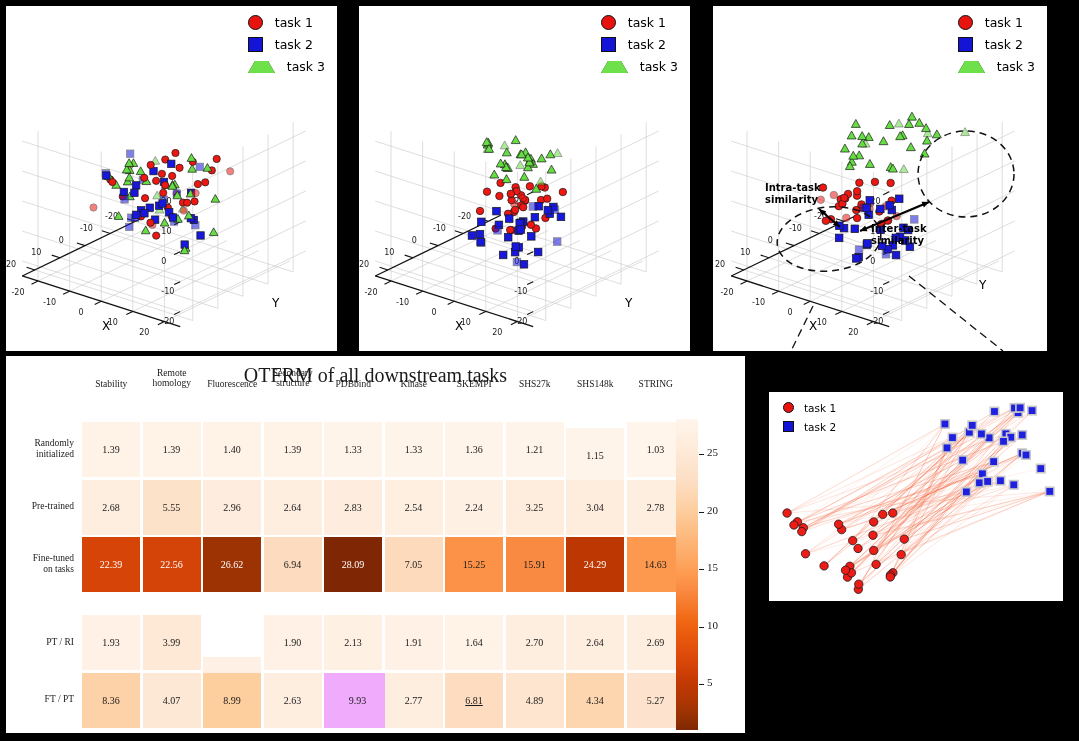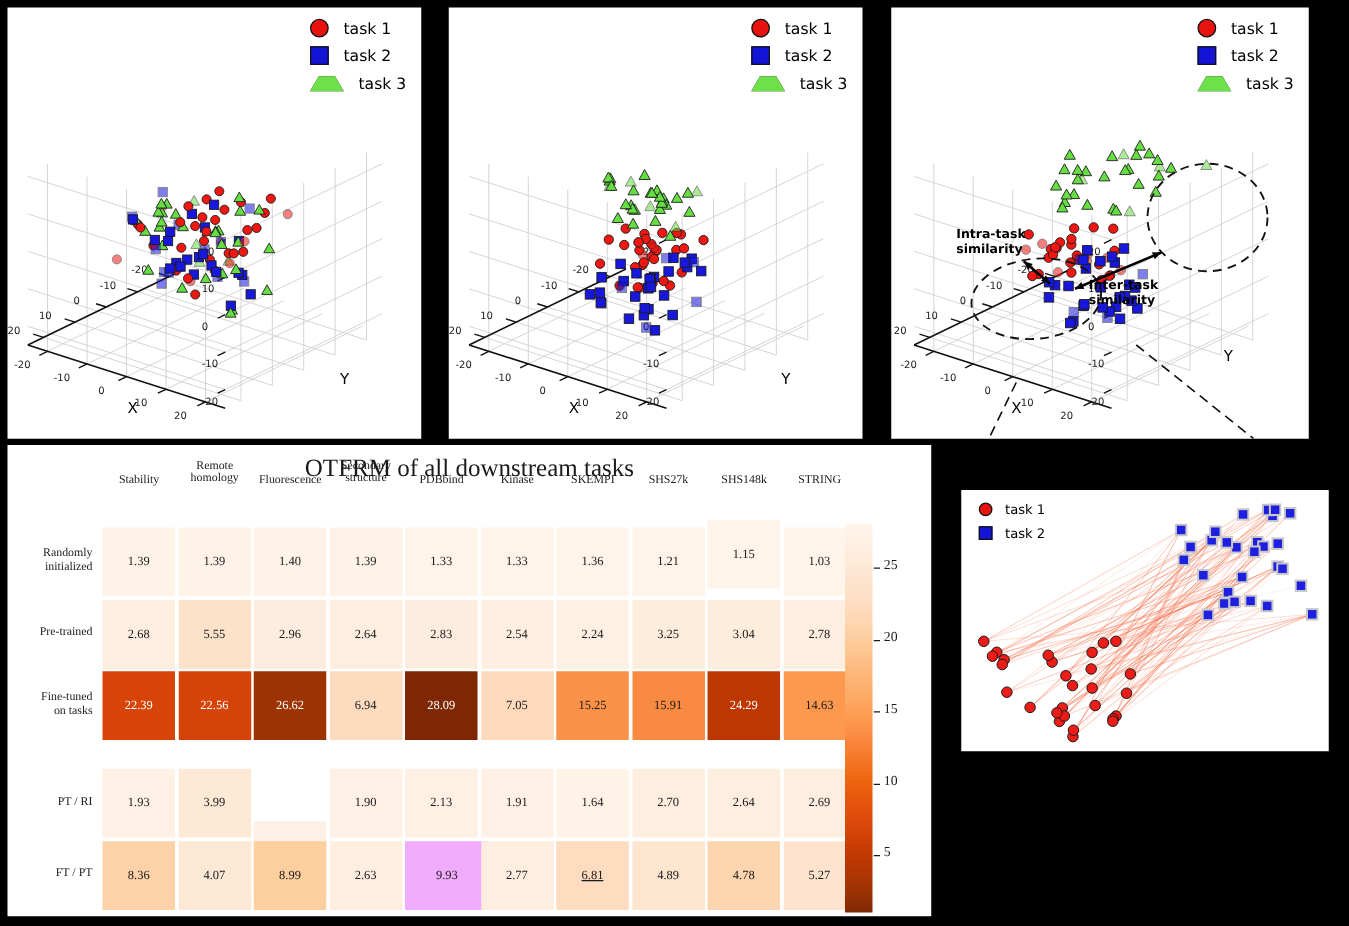--- a/index.html
+++ b/index.html
@@ -615,21 +615,21 @@
       <div class="hm-rowhdr" style="left: 0px; width: 68px; top: 280.75px;">PT / RI</div>
       <div class="hm-rowhdr" style="left: 0px; width: 68px; top: 338.25px;">FT / PT</div>
       <div class="cell" style="left: 76px; top: 66px; width: 58px; height: 55px; background: rgb(255, 243, 232); color: rgb(26, 26, 26);">1.39</div>
       <div class="cell" style="left: 136.5px; top: 66px; width: 58px; height: 55px; background: rgb(255, 243, 232); color: rgb(26, 26, 26);">1.39</div>
       <div class="cell" style="left: 197px; top: 66px; width: 58px; height: 55px; background: rgb(255, 243, 232); color: rgb(26, 26, 26);">1.40</div>
       <div class="cell" style="left: 257.5px; top: 66px; width: 58px; height: 55px; background: rgb(255, 243, 232); color: rgb(26, 26, 26);">1.39</div>
       <div class="cell" style="left: 318px; top: 66px; width: 58px; height: 55px; background: rgb(255, 244, 233); color: rgb(26, 26, 26);">1.33</div>
       <div class="cell" style="left: 378.5px; top: 66px; width: 58px; height: 55px; background: rgb(255, 244, 233); color: rgb(26, 26, 26);">1.33</div>
       <div class="cell" style="left: 439px; top: 66px; width: 58px; height: 55px; background: rgb(255, 244, 233); color: rgb(26, 26, 26);">1.36</div>
       <div class="cell" style="left: 499.5px; top: 66px; width: 58px; height: 55px; background: rgb(255, 244, 234); color: rgb(26, 26, 26);">1.21</div>
-      <div class="cell" style="left: 560px; top: 60px; width: 58px; height: 55px; background: rgb(255, 244, 234); color: rgb(26, 26, 26);">1.15</div>
+      <div class="cell" style="left: 560px; top: 72px; width: 58px; height: 55px; background: rgb(255, 244, 234); color: rgb(26, 26, 26);">1.15</div>
       <div class="cell" style="left: 620.5px; top: 66px; width: 58px; height: 55px; background: rgb(255, 245, 235); color: rgb(26, 26, 26);">1.03</div>
       <div class="cell" style="left: 76px; top: 123.5px; width: 58px; height: 55px; background: rgb(254, 238, 224); color: rgb(26, 26, 26);">2.68</div>
       <div class="cell" style="left: 136.5px; top: 123.5px; width: 58px; height: 55px; background: rgb(253, 226, 202); color: rgb(26, 26, 26);">5.55</div>
       <div class="cell" style="left: 197px; top: 123.5px; width: 58px; height: 55px; background: rgb(254, 237, 222); color: rgb(26, 26, 26);">2.96</div>
       <div class="cell" style="left: 257.5px; top: 123.5px; width: 58px; height: 55px; background: rgb(254, 238, 224); color: rgb(26, 26, 26);">2.64</div>
       <div class="cell" style="left: 318px; top: 123.5px; width: 58px; height: 55px; background: rgb(254, 237, 223); color: rgb(26, 26, 26);">2.83</div>
       <div class="cell" style="left: 378.5px; top: 123.5px; width: 58px; height: 55px; background: rgb(254, 239, 225); color: rgb(26, 26, 26);">2.54</div>
       <div class="cell" style="left: 439px; top: 123.5px; width: 58px; height: 55px; background: rgb(254, 240, 227); color: rgb(26, 26, 26);">2.24</div>
       <div class="cell" style="left: 499.5px; top: 123.5px; width: 58px; height: 55px; background: rgb(254, 236, 220); color: rgb(26, 26, 26);">3.25</div>
       <div class="cell" style="left: 560px; top: 123.5px; width: 58px; height: 55px; background: rgb(254, 237, 221); color: rgb(26, 26, 26);">3.04</div>
@@ -655,21 +655,21 @@
       <div class="cell" style="left: 560px; top: 259px; width: 58px; height: 55px; background: rgb(254, 238, 224); color: rgb(26, 26, 26);">2.64</div>
       <div class="cell" style="left: 620.5px; top: 259px; width: 58px; height: 55px; background: rgb(254, 238, 224); color: rgb(26, 26, 26);">2.69</div>
       <div class="cell" style="left: 76px; top: 316.5px; width: 58px; height: 55px; background: rgb(253, 210, 168); color: rgb(26, 26, 26);">8.36</div>
       <div class="cell" style="left: 136.5px; top: 316.5px; width: 58px; height: 55px; background: rgb(253, 232, 214); color: rgb(26, 26, 26);">4.07</div>
       <div class="cell" style="left: 197px; top: 316.5px; width: 58px; height: 55px; background: rgb(253, 206, 158); color: rgb(26, 26, 26);">8.99</div>
       <div class="cell" style="left: 257.5px; top: 316.5px; width: 58px; height: 55px; background: rgb(254, 238, 224); color: rgb(26, 26, 26);">2.63</div>
       <div class="cell" style="left: 318px; top: 316.5px; width: 67px; height: 55px; background: #f0abfc; color: rgb(26, 26, 26);">9.93</div>
       <div class="cell" style="left: 378.5px; top: 316.5px; width: 58px; height: 55px; background: rgb(254, 238, 223); color: rgb(26, 26, 26);">2.77</div>
       <div class="cell" style="left: 439px; top: 316.5px; width: 58px; height: 55px; background: rgb(253, 220, 192); color: rgb(26, 26, 26); text-decoration: underline;">6.81</div>
       <div class="cell" style="left: 499.5px; top: 316.5px; width: 58px; height: 55px; background: rgb(253, 229, 208); color: rgb(26, 26, 26);">4.89</div>
-      <div class="cell" style="left: 560px; top: 316.5px; width: 58px; height: 55px; background: rgb(253, 213, 174); color: rgb(26, 26, 26);">4.78</div>
+      <div class="cell" style="left: 560px; top: 316.5px; width: 58px; height: 55px; background: rgb(253, 213, 174); color: rgb(26, 26, 26);">4.34</div>
       <div class="cell" style="left: 620.5px; top: 316.5px; width: 58px; height: 55px; background: rgb(253, 227, 205); color: rgb(26, 26, 26);">5.27</div>
       <div class="cbar" style="left: 670px; top: 63px; width: 22px; height: 311px; background: linear-gradient(to top, rgb(127, 39, 4) 0%, rgb(154, 50, 3) 5%, rgb(176, 54, 3) 10%, rgb(193, 56, 3) 15%, rgb(211, 66, 7) 20%, rgb(223, 77, 11) 25%, rgb(232, 89, 14) 30%, rgb(240, 103, 18) 35%, rgb(245, 121, 43) 40%, rgb(250, 138, 65) 45%, rgb(253, 154, 79) 50%, rgb(253, 168, 99) 55%, rgb(253, 180, 117) 60%, rgb(253, 192, 136) 65%, rgb(253, 204, 156) 70%, rgb(253, 214, 177) 75%, rgb(253, 222, 195) 80%, rgb(253, 228, 206) 85%, rgb(254, 234, 216) 90%, rgb(254, 239, 226) 95%, rgb(255, 245, 235) 100%);"></div>
       <div class="cbdash" style="left: 693px; top: 328.079px;"></div>
       <div class="cbtick" style="left: 701px; top: 320.079px;">5</div>
       <div class="cbdash" style="left: 693px; top: 270.678px;"></div>
       <div class="cbtick" style="left: 701px; top: 262.678px;">10</div>
       <div class="cbdash" style="left: 693px; top: 213.276px;"></div>
       <div class="cbtick" style="left: 701px; top: 205.276px;">15</div>
       <div class="cbdash" style="left: 693px; top: 155.875px;"></div>
       <div class="cbtick" style="left: 701px; top: 147.875px;">20</div>

